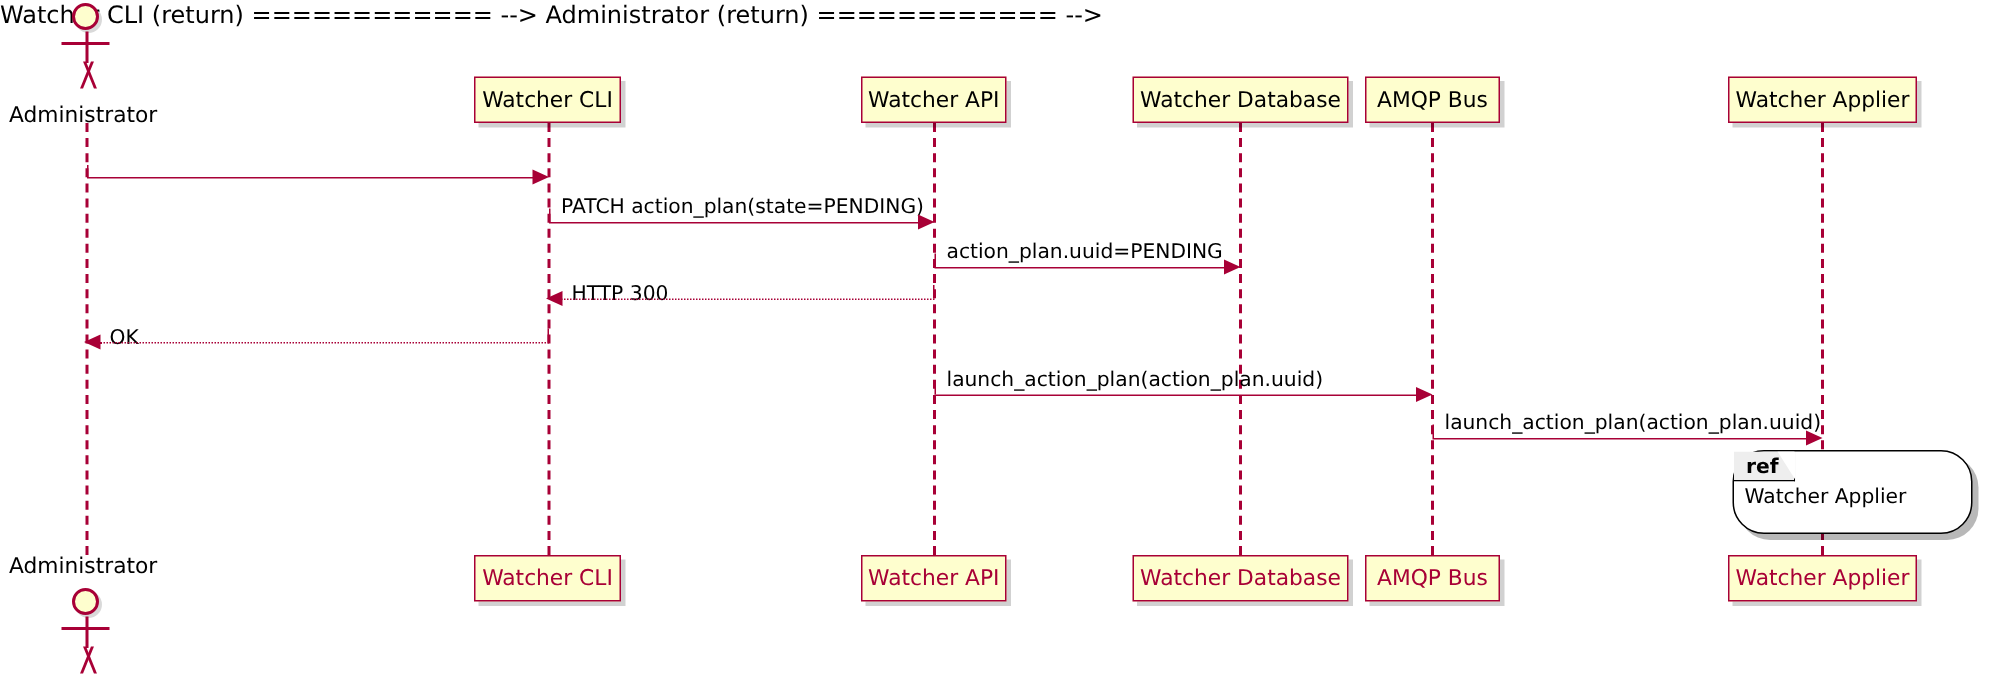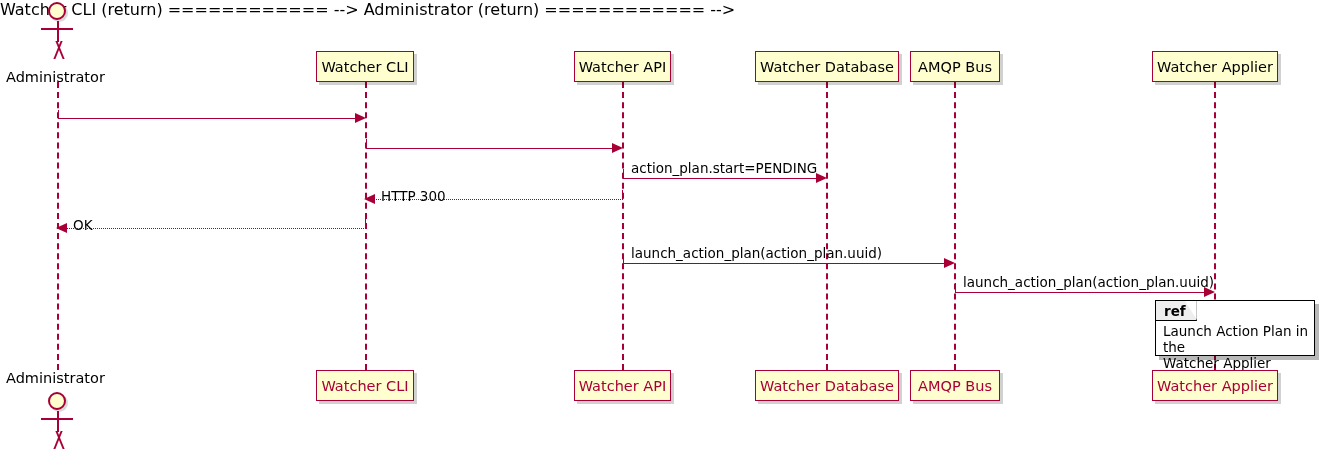--- a/index.html
+++ b/index.html
@@ -121,26 +121,27 @@
   <div class="pbox" style="left:1152px;top:51px; width:126px;">
     <span>Watcher Applier</span>
   </div>
 
   
   <div class="msg-stub" style="left:58px;top:110px;height:8px;"></div>
   <div class="msg-line" style="left:58px;top:118px;width:298px;"></div>
   <div class="arrow-r" style="left:355px;top:113px;"></div>
 
   
+  <div class="msg-label" style="left:374px;top:130px;">PATCH action_plan(state=PENDING)</div>
   <div class="msg-stub" style="left:366px;top:139px;height:9px;"></div>
   <div class="msg-line" style="left:366px;top:148px;width:247px;"></div>
   <div class="arrow-r" style="left:612px;top:143px;"></div>
 
   
-  <div class="msg-label" style="left:631px;top:160px;">action_plan.start=PENDING</div>
+  <div class="msg-label" style="left:631px;top:160px;">action_plan.uuid=PENDING</div>
   <div class="msg-stub" style="left:623px;top:169px;height:9px;"></div>
   <div class="msg-line" style="left:623px;top:178px;width:194px;"></div>
   <div class="arrow-r" style="left:816px;top:173px;"></div>
 
    Watcher CLI (return) ============ --&gt;
   <div class="msg-label" style="left:381px;top:188px;">HTTP 300</div>
   <div class="msg-stub" style="left:622px;top:190px;height:9px;"></div>
   <div class="msg-line dotted" style="left:374px;top:199px;width:249px;"></div>
   <div class="arrow-l" style="left:364px;top:194px;"></div>
 
@@ -156,24 +157,23 @@
   <div class="msg-line" style="left:623px;top:263px;width:322px;"></div>
   <div class="arrow-r" style="left:944px;top:258px;"></div>
 
   
   <div class="msg-label" style="left:963px;top:274px;">launch_action_plan(action_plan.uuid)</div>
   <div class="msg-stub" style="left:955px;top:283px;height:9px;"></div>
   <div class="msg-line" style="left:955px;top:292px;width:250px;"></div>
   <div class="arrow-r" style="left:1204px;top:287px;"></div>
 
   
-  <div class="ref-box" style="left:1155px;top:300px;width:160px;height:56px;">
+  <div class="ref-box" style="left:1155px;top:300px;width:160px;height:56px;border-radius:21px;">
     <div class="ref-tab">ref</div>
     <div class="ref-text">
-      <div>Launch Action Plan in the</div>
       <div>Watcher Applier</div>
     </div>
   </div>
 
   
   <div class="pbox bottom" style="left:316px; top:370px; width:98px;">
     <span>Watcher CLI</span>
   </div>
   <div class="pbox bottom" style="left:574px; top:370px; width:97px;">
     <span>Watcher API</span>

